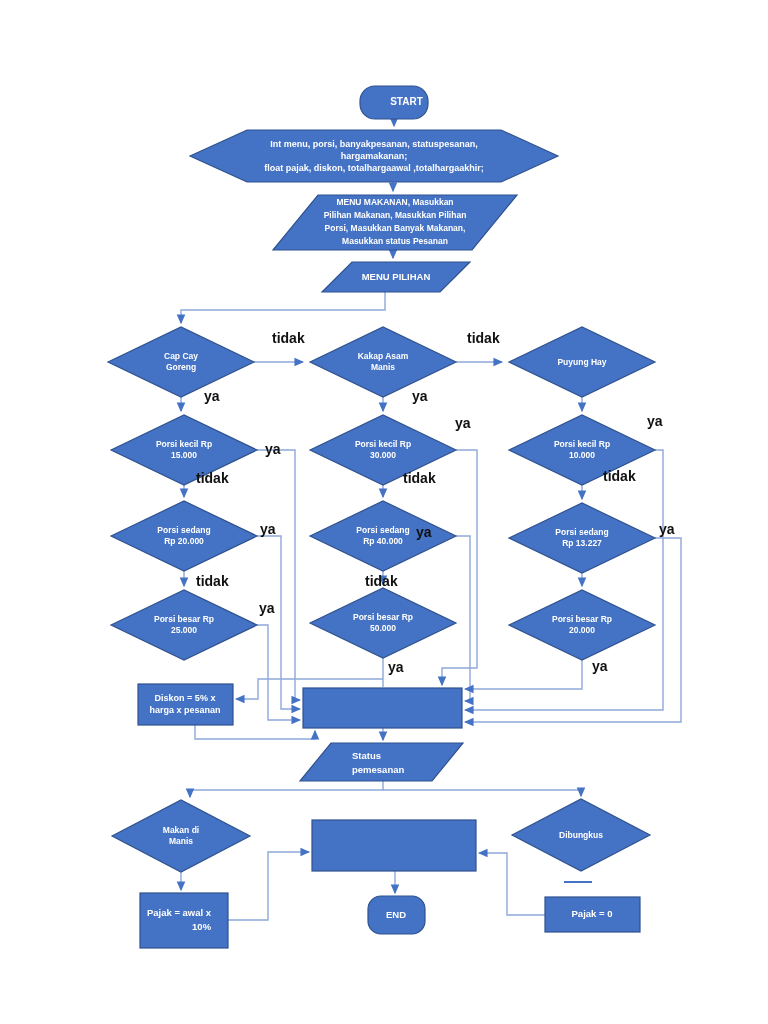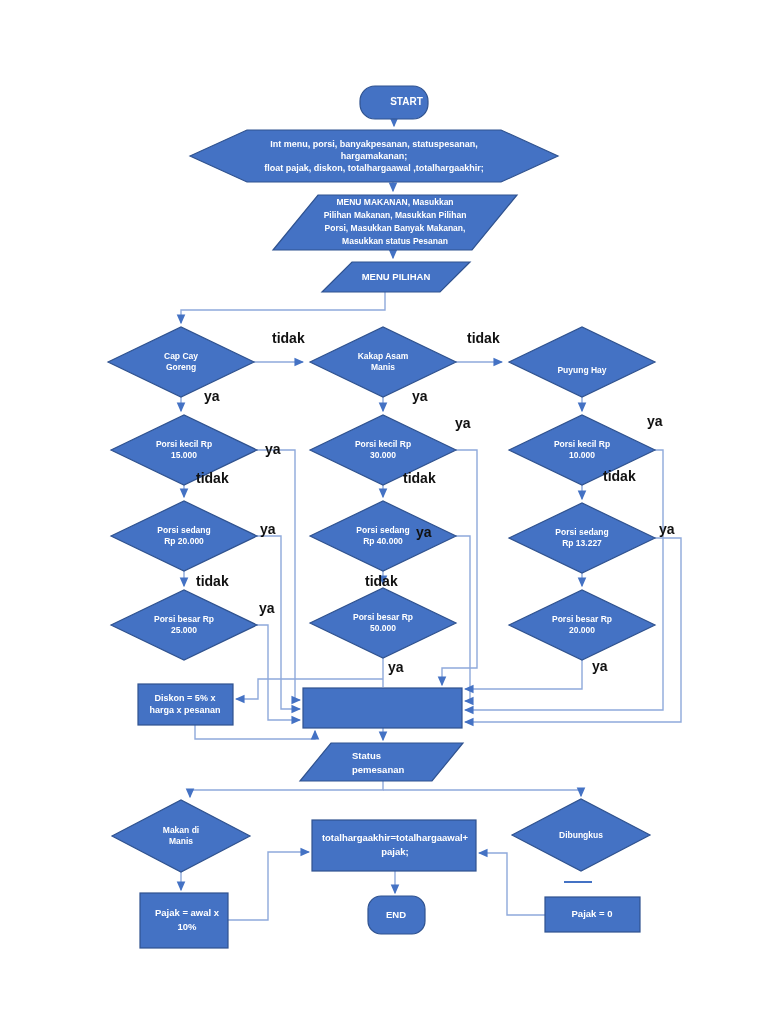--- a/index.html
+++ b/index.html
@@ -114,21 +114,21 @@
   <div class="node-label fs95" style="left:396px;top:277px;">MENU PILIHAN</div>
 
   <div class="node-label fs85" style="left:181px;top:362px;">
     <div>Cap Cay</div>
     <div>Goreng</div>
   </div>
   <div class="node-label fs85" style="left:383px;top:362px;">
     <div>Kakap Asam</div>
     <div>Manis</div>
   </div>
-  <div class="node-label fs85" style="left:582px;top:362px;margin-top:8px;">Puyung Hay</div>
+  <div class="node-label fs85" style="left:582px;top:362px;">Puyung Hay</div>
 
   <div class="node-label fs85" style="left:184px;top:450px;">
     <div>Porsi kecil Rp</div>
     <div>15.000</div>
   </div>
   <div class="node-label fs85" style="left:383px;top:450px;">
     <div>Porsi kecil Rp</div>
     <div>30.000</div>
   </div>
   <div class="node-label fs85" style="left:582px;top:450px;">
@@ -172,26 +172,22 @@
     <div>Status</div>
     <div>pemesanan</div>
   </div>
 
   <div class="node-label fs85" style="left:181px;top:836px;">
     <div>Makan di</div>
     <div>Manis</div>
   </div>
   <div class="node-label fs85" style="left:581px;top:835px;">Dibungkus</div>
 
-  <div class="node-label fs95 lh14" style="left:395px;top:845px;">
-    <div>totalhargaakhir=totalhargaawal+</div>
-    <div>pajak;</div>
-  </div>
-
-  <div class="node-label fs95 lh14" style="left:187px;top:920px;">
+
+  <div class="node-label fs95 lh14" style="left:179px;top:920px;text-align:right;">
     <div>Pajak = awal x</div>
     <div>10%</div>
   </div>
 
   <div class="node-label fs95" style="left:396px;top:915px;">END</div>
   <div class="node-label fs95" style="left:592px;top:914px;">Pajak = 0</div>
 
   <div class="edge-label" style="left:272px;top:330px;">tidak</div>
   <div class="edge-label" style="left:467px;top:330px;">tidak</div>
   <div class="edge-label" style="left:204px;top:388px;">ya</div>

